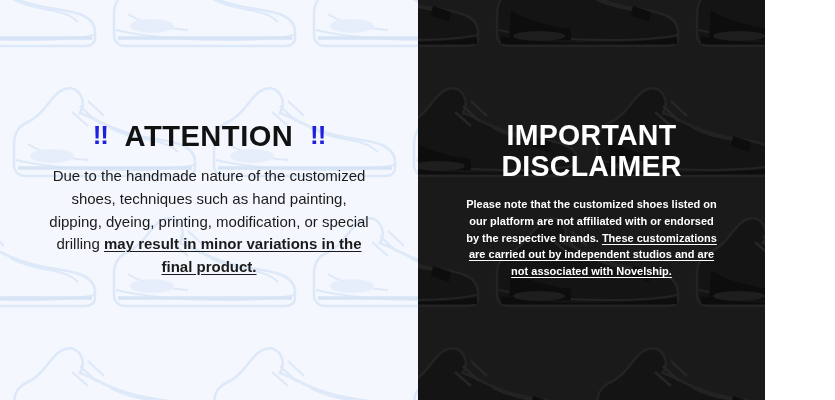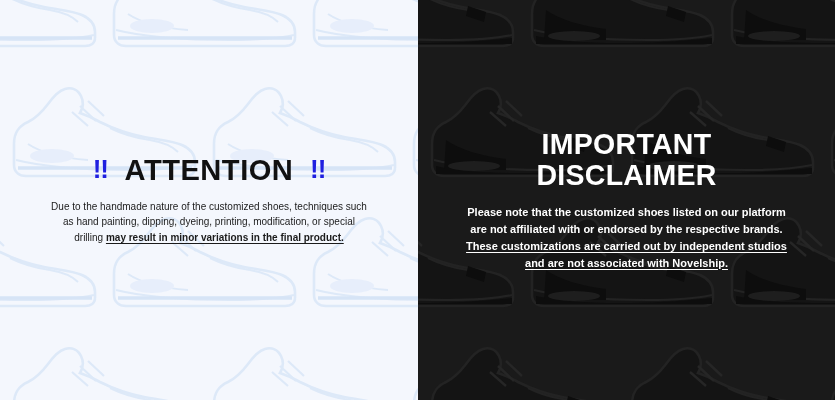--- a/index.html
+++ b/index.html
@@ -32,21 +32,21 @@
     box-sizing: border-box;
   }
 
   .panel-left {
     width: 418px;
     height: 400px;
     background-color: #f4f7fd;
   }
 
   .panel-right {
-    width: 417px;
+    width: 347px;
     height: 400px;
     background-color: #1a1a1a;
   }
 
   
   .pattern {
     position: absolute;
     top: 0;
     left: 0;
     width: 100%;
@@ -102,21 +102,21 @@
     letter-spacing: 0.3px;
     color: #ffffff;
     margin: 0 0 14px 0;
     transform: scaleX(0.95);
   }
   .heading-dark .hl { display: block; }
 
   
   .body-left {
     font-family: "Liberation Sans", sans-serif;
-    font-size: 10px;
+    font-size: 15px;
     line-height: 1.52;
     color: #1b1b1b;
     margin: 0;
     font-weight: 400;
   }
   .body-right {
     font-family: "Liberation Sans", sans-serif;
     font-size: 11px;
     line-height: 1.52;
     color: #ffffff;

